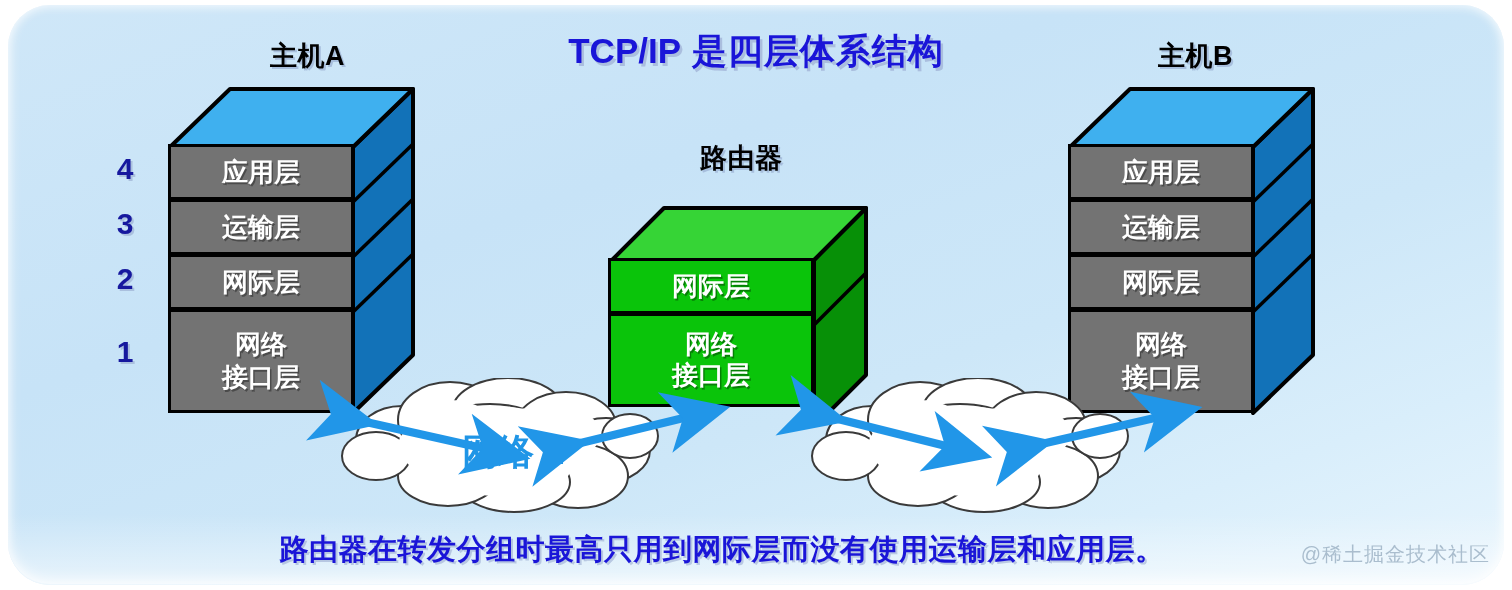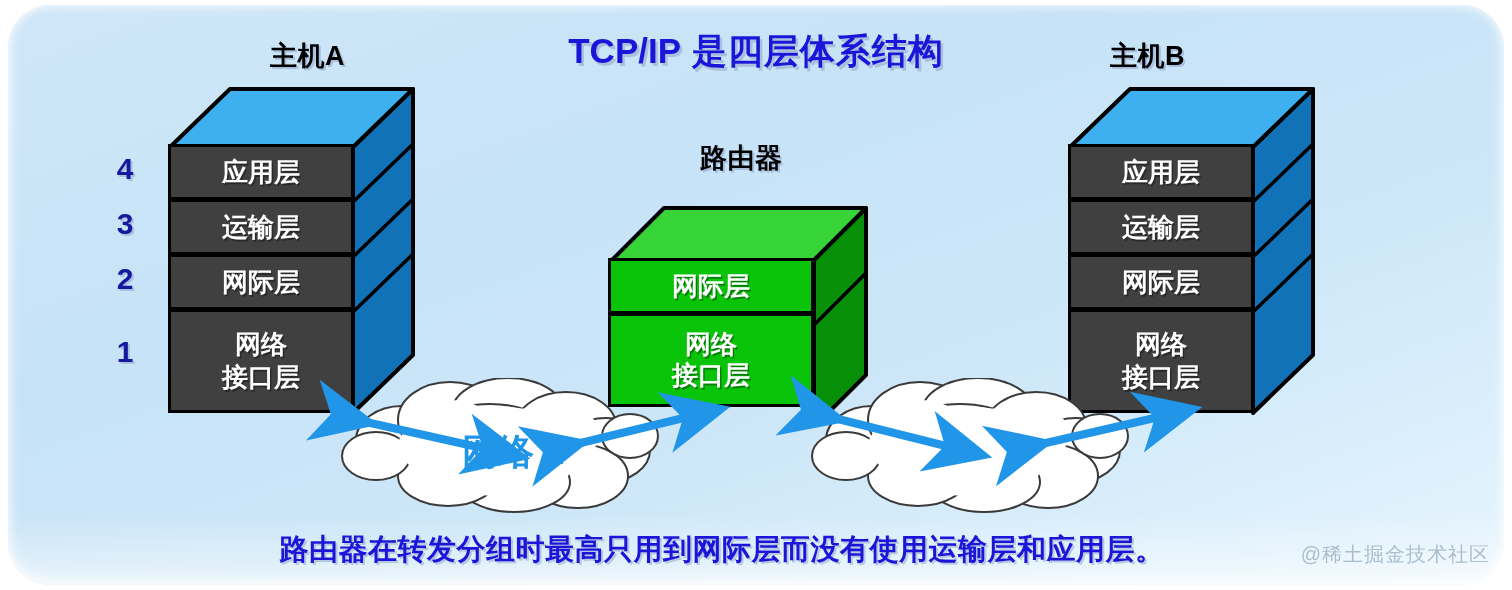--- a/index.html
+++ b/index.html
@@ -95,21 +95,21 @@
     border: 3.5px solid #000;
     display: flex;
     align-items: center;
     justify-content: center;
     text-align: center;
     color: #ffffff;
     font-weight: bold;
     line-height: 1.02;
     text-shadow: 1.5px 1.5px 0 rgba(0,0,0,0.35);
   }
-  .blue-front { background: #404040; text-align: right; }
+  .blue-front { background: #737373; text-align: right; }
   .green-front { background: #0ac40a; }
 
   .face-top, .face-side {
     position: absolute;
     box-sizing: border-box;
   }
 
   .layer-text { pointer-events: none; }
 
   
@@ -167,21 +167,21 @@
   <div id="panel-gloss"></div>
 
   <div id="title">
     <span class="latin">TCP/IP</span><span> 是四层体系结构</span>
   </div>
 
   <div class="hdr-label" style="left:270px; top:38px;">主机A</div>
 
   <div class="hdr-label" style="left:700px; top:140px;">路由器</div>
 
-  <div class="hdr-label" style="left:1110px; top:38px;">主机B</div>
+  <div class="hdr-label" style="left:1158px; top:38px;">主机B</div>
 
   <div class="layer-num" style="left:112px; top:152px;">4</div>
   <div class="layer-num" style="left:112px; top:207px;">3</div>
   <div class="layer-num" style="left:112px; top:262px;">2</div>
   <div class="layer-num" style="left:112px; top:335px;">1</div>
 
   <div class="box3d">
 
     <svg class="face-top" style="left:160px; top:72px;" width="270" height="350">
 

